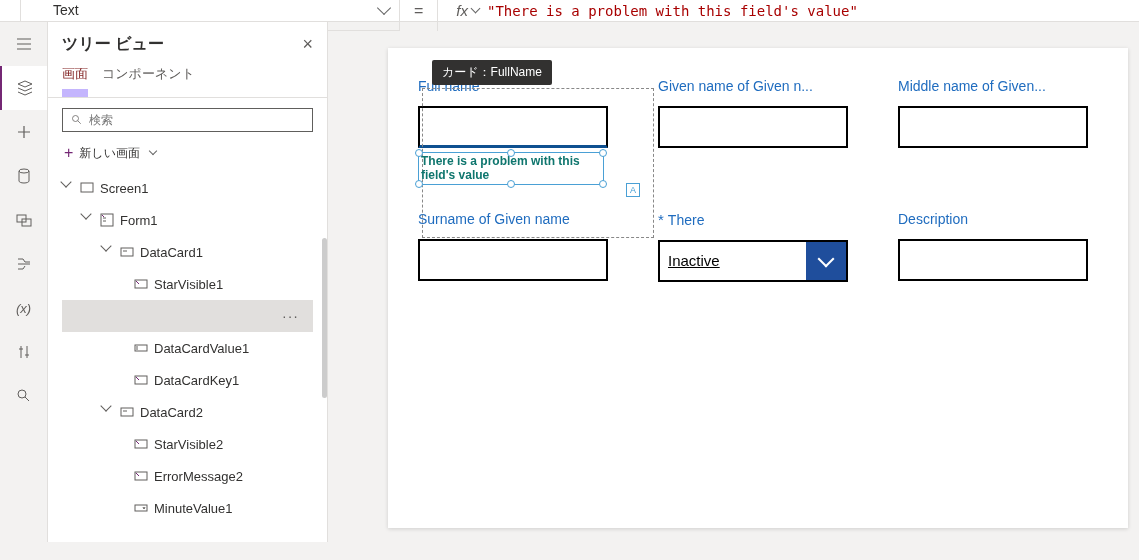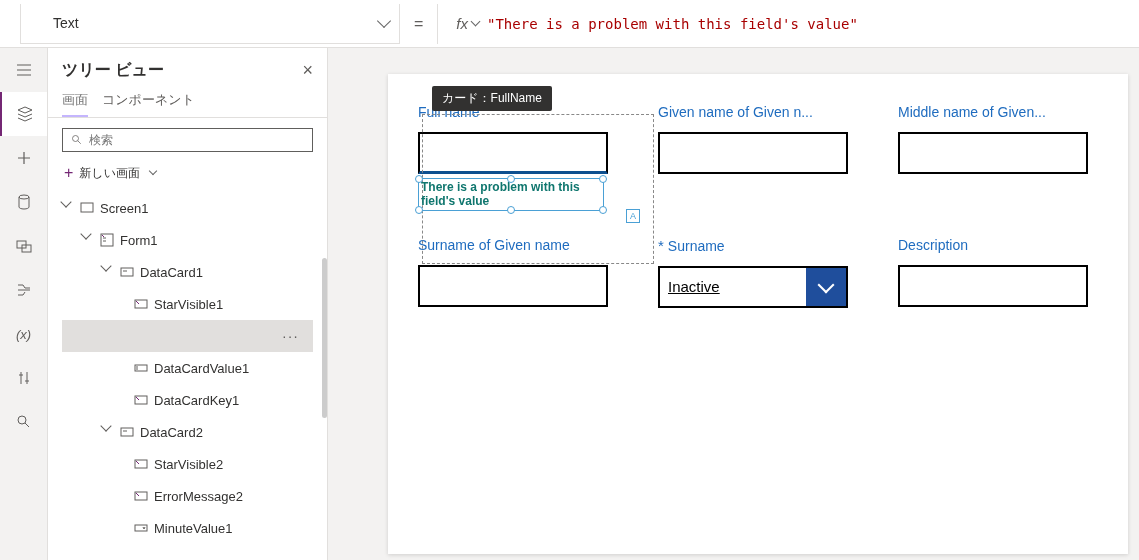--- a/index.html
+++ b/index.html
@@ -1,19 +1,19 @@
 <!DOCTYPE html>
 <html><head>
   <meta charset="utf-8">
   <style>
     * { box-sizing: border-box; margin: 0; padding: 0; font-family: "Segoe UI", Arial, sans-serif; }
     body { background: #f3f2f1; width: 1139px; height: 560px; overflow: hidden; }
 
     
-    .top-bar { display: flex; height: 48px; background: #fff; border-bottom: 1px solid #e1dfdd; align-items: center; }
+    .top-bar { display: flex; height: 22px; background: #fff; border-bottom: 1px solid #e1dfdd; align-items: center; }
     .prop-dropdown { width: 380px; height: 40px; border: 1px solid #e1dfdd; border-top: none; display: flex; align-items: center; padding: 0 10px 0 32px; justify-content: space-between; margin-left: 20px; }
     .prop-dropdown span { font-size: 14px; color: #323130; }
     .chev { width: 10px; height: 10px; border-right: 1px solid #666; border-bottom: 1px solid #666; transform: rotate(45deg); margin-top: -4px; }
     .equals { padding: 0 14px; font-size: 16px; color: #605e5c; }
     .fx { display: flex; align-items: center; font-style: italic; font-size: 15px; color: #605e5c; padding-right: 8px; }
     .fx .chev { margin-left: 4px; width: 7px; height: 7px; }
     .formula { flex: 1; height: 40px; display: flex; align-items: center; border-left: 1px solid #e1dfdd; padding-left: 18px; }
     .formula-text { font-family: Consolas, monospace; font-size: 14px; color: #a80000; }
 
     
@@ -23,21 +23,21 @@
     .rail-btn.active { background: #fff; border-left: 2px solid #742774; }
     .rail-btn svg, .rail-icon { width: 16px; height: 16px; }
 
     
     .tree-panel { width: 280px; background: #fff; border-right: 1px solid #e1dfdd; display: flex; flex-direction: column; }
     .tree-header { display: flex; justify-content: space-between; align-items: flex-end; padding: 12px 14px 4px 14px; }
     .tree-title { font-size: 16px; font-weight: 600; color: #323130; }
     .close-x { font-size: 18px; color: #605e5c; cursor: pointer; }
     .tree-tabs { display: flex; border-bottom: 1px solid #e1dfdd; padding: 0 14px; gap: 14px; }
     .tree-tab { font-size: 13px; color: #605e5c; padding: 6px 0; cursor: pointer; }
-    .tree-tab.active { color: #737373; border-bottom: 2px solid #c4b5fd; }
+    .tree-tab.active { color: #7f1d1d; border-bottom: 8px solid #c4b5fd; }
     .tree-body { padding: 10px 14px; flex: 1; overflow-y: auto; position: relative; }
     .search-box { border: 1px solid #605e5c; display: flex; align-items: center; padding: 4px 8px; margin-bottom: 6px; }
     .search-box input { border: none; outline: none; flex: 1; font-size: 12px; margin-left: 6px; }
     .new-screen { display: flex; align-items: center; font-size: 12px; color: #323130; cursor: pointer; padding: 6px 0 10px 2px; gap: 6px; }
     .plus { color: #742774; font-size: 16px; font-weight: 300; }
 
     .tree-list { font-size: 13px; }
     .tree-item { display: flex; align-items: center; height: 32px; padding-left: 0; cursor: pointer; position: relative; }
     .tree-item.selected { background: #e1dfdd; }
     .ti-indent { display: flex; align-items: flex-start; gap: 6px; }
@@ -293,21 +293,21 @@
           <div class="field-label">Middle name of Given...</div>
           <div class="field-input"></div>
         </div>
         <div>
           <div class="field-label">Surname of Given name</div>
           <div class="field-input"></div>
         </div>
         <div>
           <div class="label-row">
             <span class="asterisk">*</span>
-            <div class="field-label" style="margin-bottom:0">Surname</div>
+            <div class="field-label" style="margin-bottom:0">There</div>
           </div>
           <div style="height:12px"></div>
           <div class="select-input">
             <div class="val">Inactive</div>
             <div class="arrow"></div>
           </div>
         </div>
         <div>
           <div class="field-label">Description</div>
           <div class="field-input"></div>

